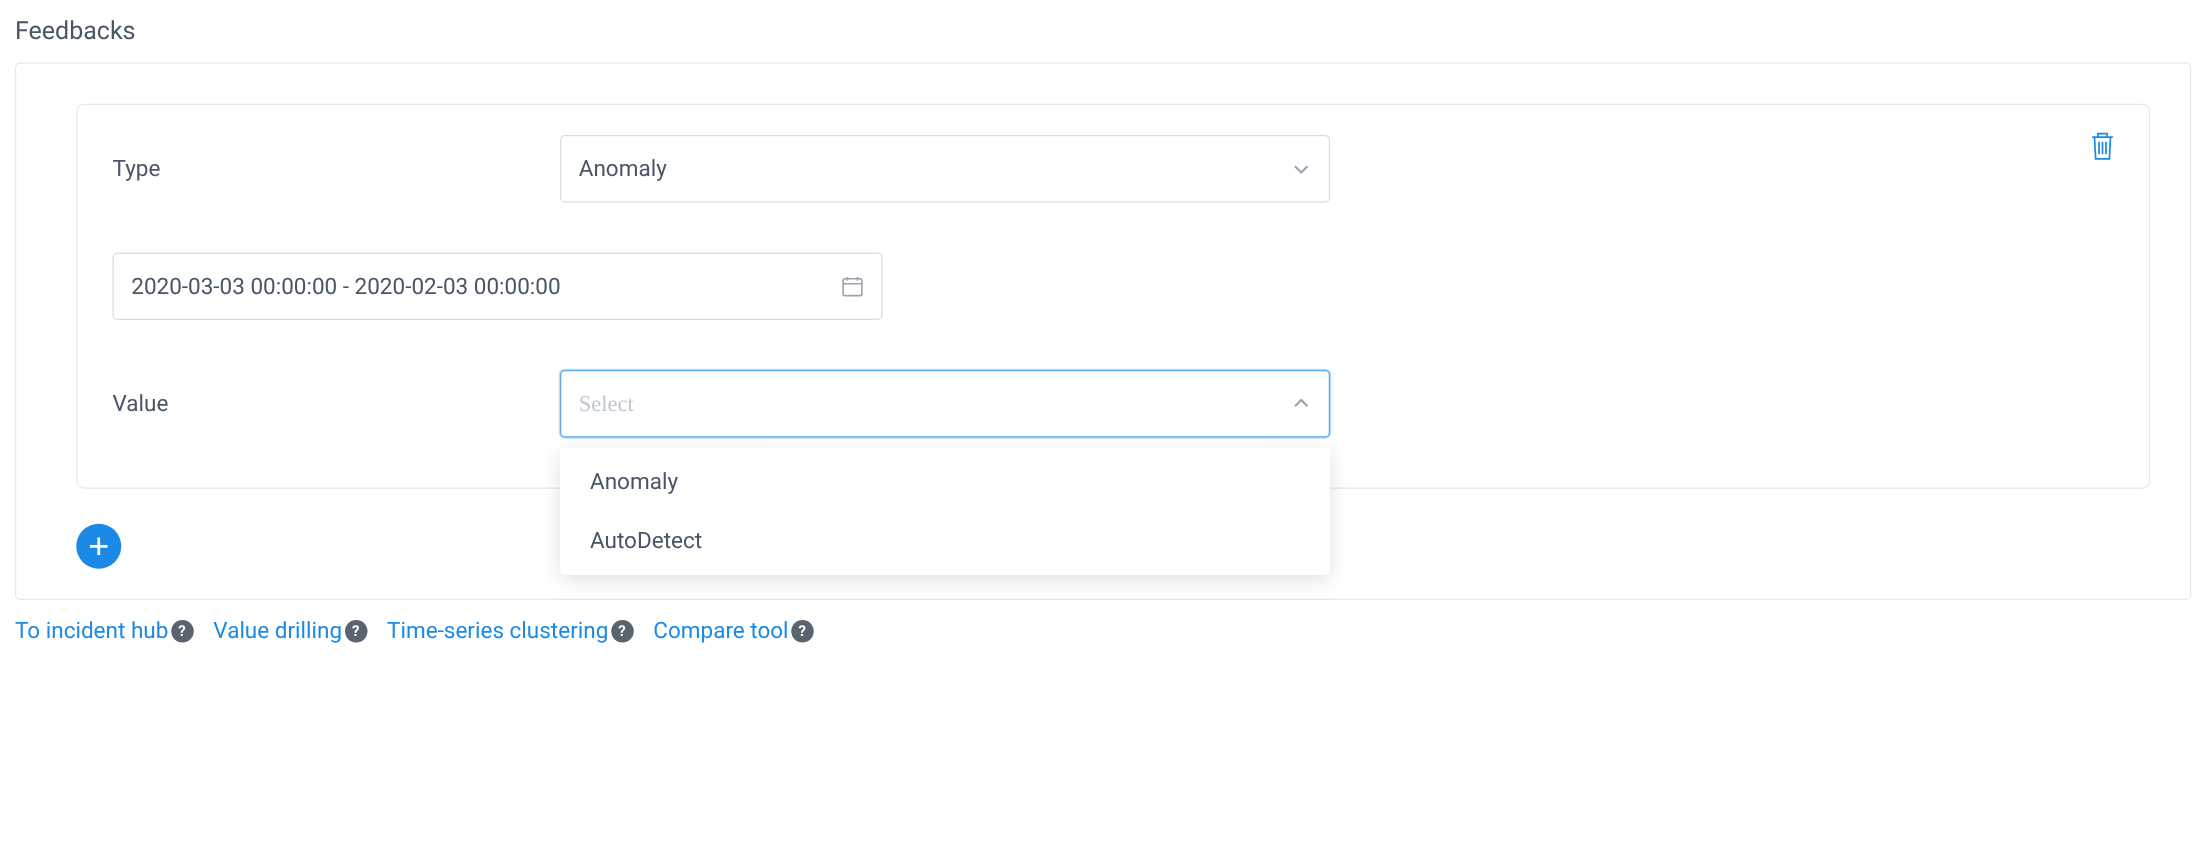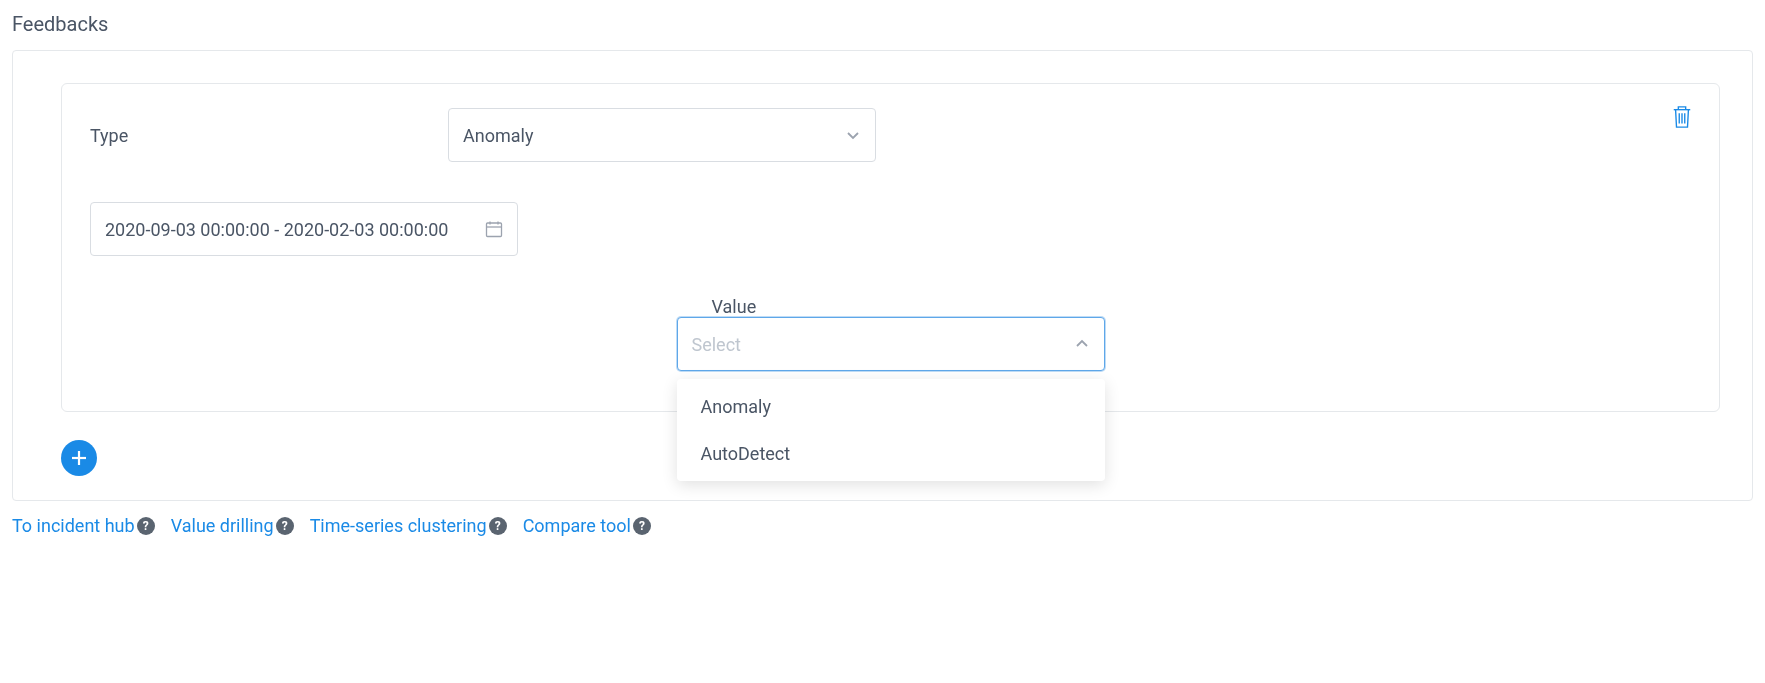--- a/index.html
+++ b/index.html
@@ -56,21 +56,21 @@
     .form-row:last-child {
       margin-bottom: 0;
     }
     .form-label {
       width: 358px;
       font-size: 18px;
       color: #4a5565;
     }
     .form-control {
       position: relative;
-      width: 428px;
+      width: 616px;
     }
     .select-box, .input-box {
       width: 100%;
       height: 54px;
       border: 1px solid #d9dde2;
       border-radius: 4px;
       padding: 0 46px 0 14px;
       font-size: 18px;
       color: #4a5565;
       background: #fff;
@@ -78,20 +78,21 @@
       align-items: center;
       cursor: pointer;
       position: relative;
     }
     .select-box.focused, .input-box.focused {
       border: 1px solid #5fa7e9;
       box-shadow: 0 0 0 1px rgba(95,167,233,0.4);
     }
     .select-placeholder {
       color: #bfc6cf;
+      font-family: Liberation Serif, serif;
     }
     .chevron-down, .chevron-up {
       position: absolute;
       right: 14px;
       top: 50%;
       transform: translateY(-50%);
       width: 16px;
       height: 16px;
       color: #9ca3af;
     }
@@ -191,32 +192,32 @@
           <svg class="chevron-down" viewBox="0 0 16 16" fill="none" stroke="currentColor" stroke-width="1.8">
             <path d="M3 6l5 5 5-5"></path>
           </svg>
         </div>
       </div>
     </div>
 
     <div class="form-row">
       <div class="form-control">
         <div class="input-box">
-          <span>2020-09-03 00:00:00 - 2020-02-03 00:00:00</span>
+          <span>2020-03-03 00:00:00 - 2020-02-03 00:00:00</span>
           <svg class="calendar-icon" viewBox="0 0 18 18" fill="none" stroke="currentColor" stroke-width="1.3">
             <rect x="1.5" y="3" width="15" height="13.5" rx="1"></rect>
             <path d="M1.5 7h15"></path>
             <path d="M5 1.5v3"></path>
             <path d="M13 1.5v3"></path>
           </svg>
         </div>
       </div>
     </div>
 
-    <div class="form-row" style="margin-bottom:0;flex-direction:column;">
+    <div class="form-row" style="margin-bottom:0;">
       <div class="form-label">Value</div>
       <div class="form-control">
         <div class="select-box focused">
           <span class="select-placeholder">Select</span>
           <svg class="chevron-up" viewBox="0 0 16 16" fill="none" stroke="currentColor" stroke-width="1.8">
             <path d="M3 10l5-5 5 5"></path>
           </svg>
         </div>
         <div class="dropdown-panel">
           <div class="dropdown-item">Anomaly</div>

